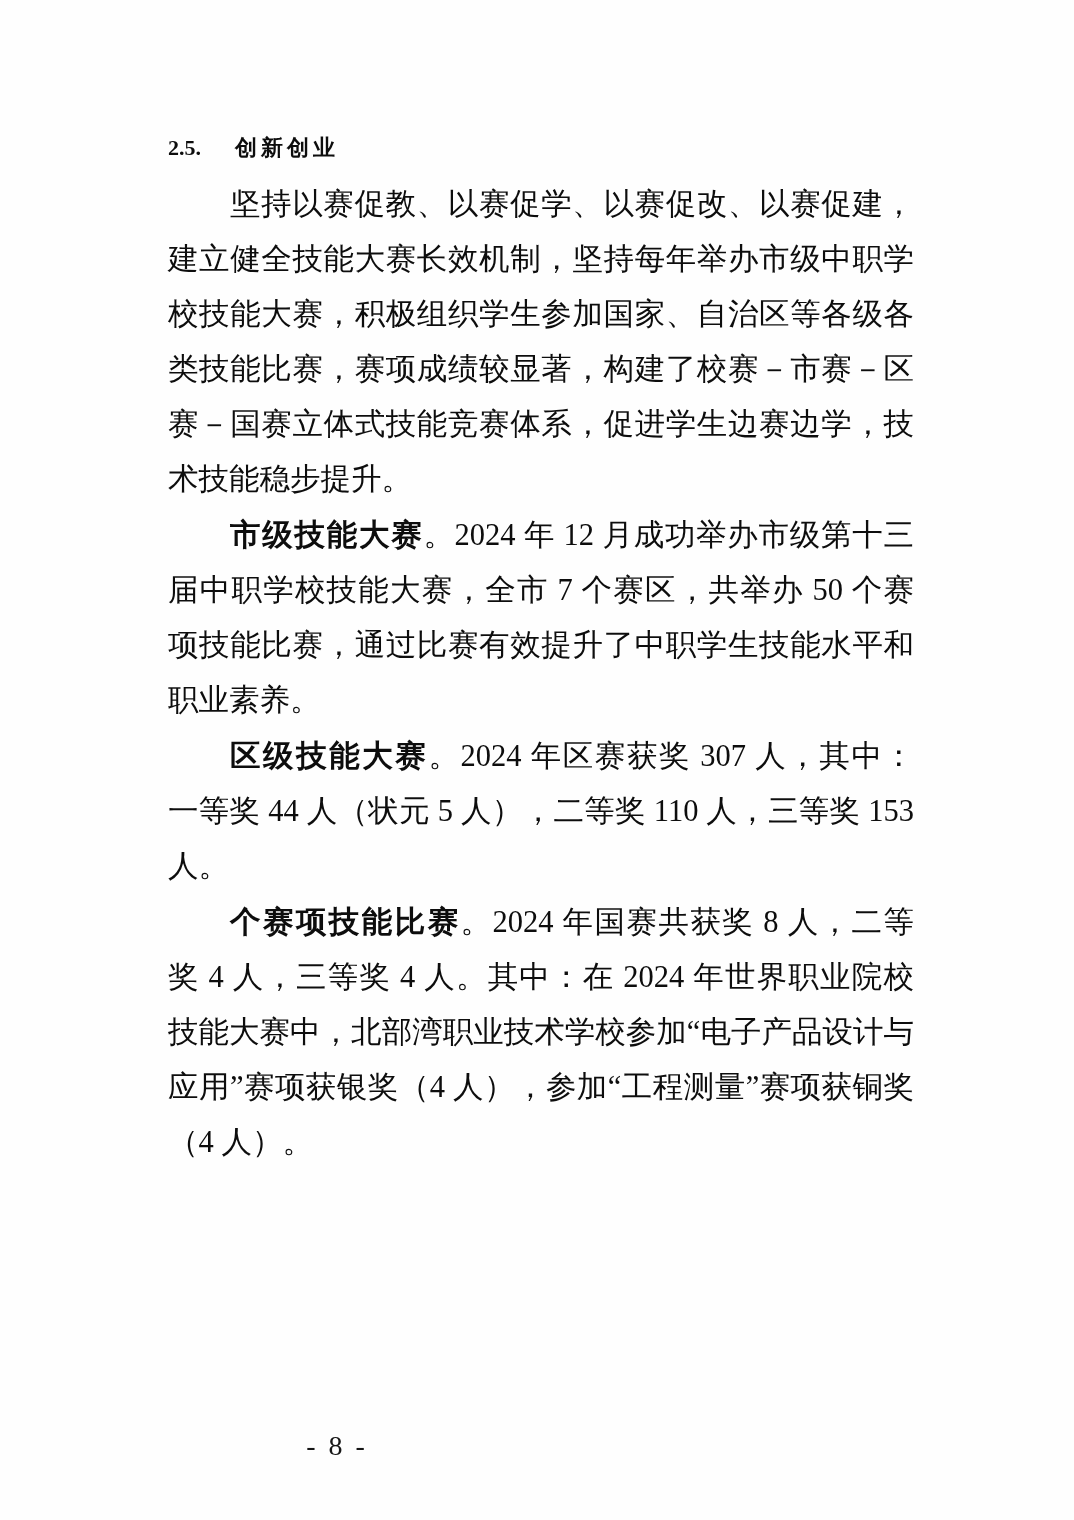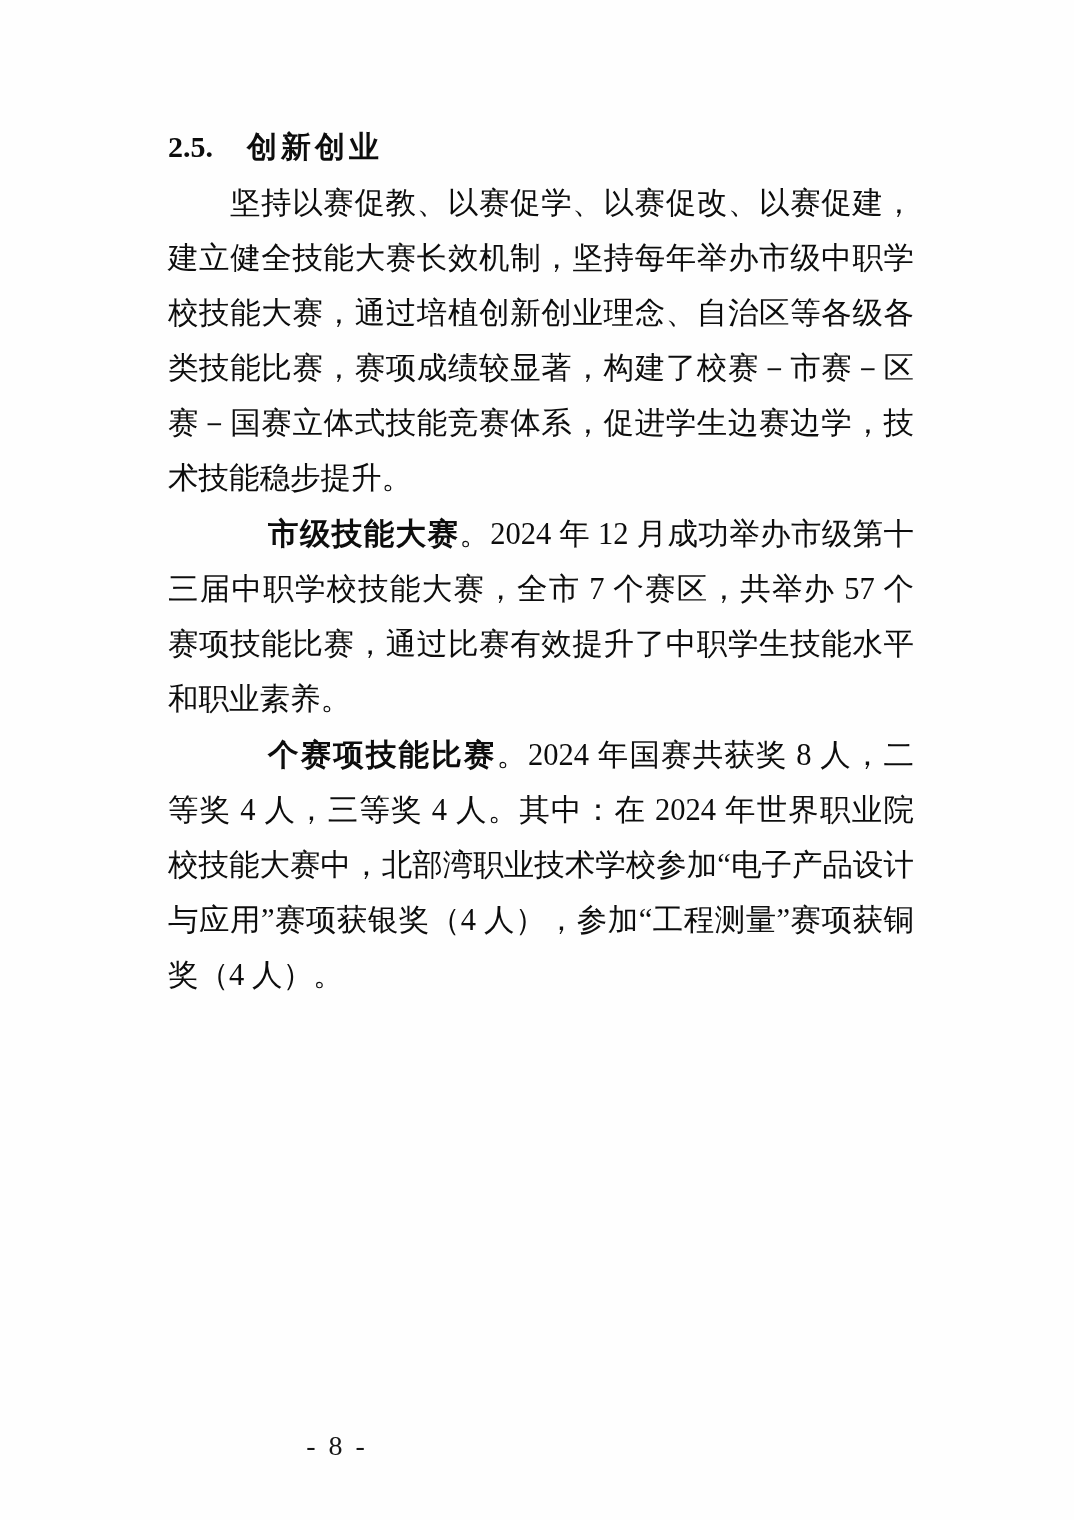--- a/index.html
+++ b/index.html
@@ -21,21 +21,21 @@
     padding: 120px 160px 40px 168px;
     overflow: hidden;
   }
   .doc-body {
     font-size: 30.5px;
     line-height: 55px;
     text-align: justify;
     text-justify: inter-ideograph;
   }
   h2.heading {
-    font-size: 30px;
+    font-size: 22px;
     font-weight: bold;
     margin: 0 0 2px 0;
     line-height: 54px;
     letter-spacing: 1px;
   }
   h2.heading .num {
     font-family: "Liberation Serif", serif;
     font-weight: bold;
     letter-spacing: 0px;
   }
@@ -49,21 +49,20 @@
     letter-spacing: 4px;
   }
   p.para {
     margin: 0;
     text-indent: 62px;
   }
   .lead {
     font-family: "DejaVu Serif", serif;
     font-weight: bold;
     letter-spacing: 1px;
-    margin-left: 38px;
   }
   .footer {
     position: absolute;
     left: 0;
     right: 0;
     bottom: 58px;
     text-align: center;
     font-size: 28px;
     letter-spacing: 3px;
     color: #161616;
@@ -78,24 +77,25 @@
 
 <div class="page">
   <div class="doc-body">
 
     <h2 class="heading">
       <span class="num">2.5.</span><span class="gap"></span><span class="ttl">创新创业</span>
     </h2>
 
 
 
-    <p class="para">坚持以赛促教、以赛促学、以赛促改、以赛促建，建立健全技能大赛长效机制，坚持每年举办市级中职学校技能大赛，通过培植创新创业理念、自治区等各级各类技能比赛，赛项成绩较显著，构建了校赛－市赛－区赛－国赛立体式技能竞赛体系，促进学生边赛边学，技术技能稳步提升。</p>
+    <p class="para">坚持以赛促教、以赛促学、以赛促改、以赛促建，建立健全技能大赛长效机制，坚持每年举办市级中职学校技能大赛，积极组织学生参加国家、自治区等各级各类技能比赛，赛项成绩较显著，构建了校赛－市赛－区赛－国赛立体式技能竞赛体系，促进学生边赛边学，技术技能稳步提升。</p>
 
-    <p class="para"><span class="lead">市级技能大赛</span><span>。2024 年 12 月成功举办市级第十三届中职学校技能大赛，全市 7 个赛区，共举办 57 个赛项技能比赛，通过比赛有效提升了中职学生技能水平和职业素养。</span></p>
+    <p class="para"><span class="lead">市级技能大赛</span><span>。2024 年 12 月成功举办市级第十三届中职学校技能大赛，全市 7 个赛区，共举办 50 个赛项技能比赛，通过比赛有效提升了中职学生技能水平和职业素养。</span></p>
 
+    <p class="para"><span class="lead">区级技能大赛</span><span>。2024 年区赛获奖 307 人，其中：一等奖 44 人（状元 5 人），二等奖 110 人，三等奖 153 人。</span></p>
 
     <p class="para"><span class="lead">个赛项技能比赛</span><span>。2024 年国赛共获奖 8 人，二等奖 4 人，三等奖 4 人。其中：在 2024 年世界职业院校技能大赛中，北部湾职业技术学校参加“电子产品设计与应用”赛项获银奖（4 人），参加“工程测量”赛项获铜奖（4 人）。</span></p>
 
   </div>
 
   <div class="footer">
     <span class="pnum">- 8 -</span>
   </div>
 </div>
 

